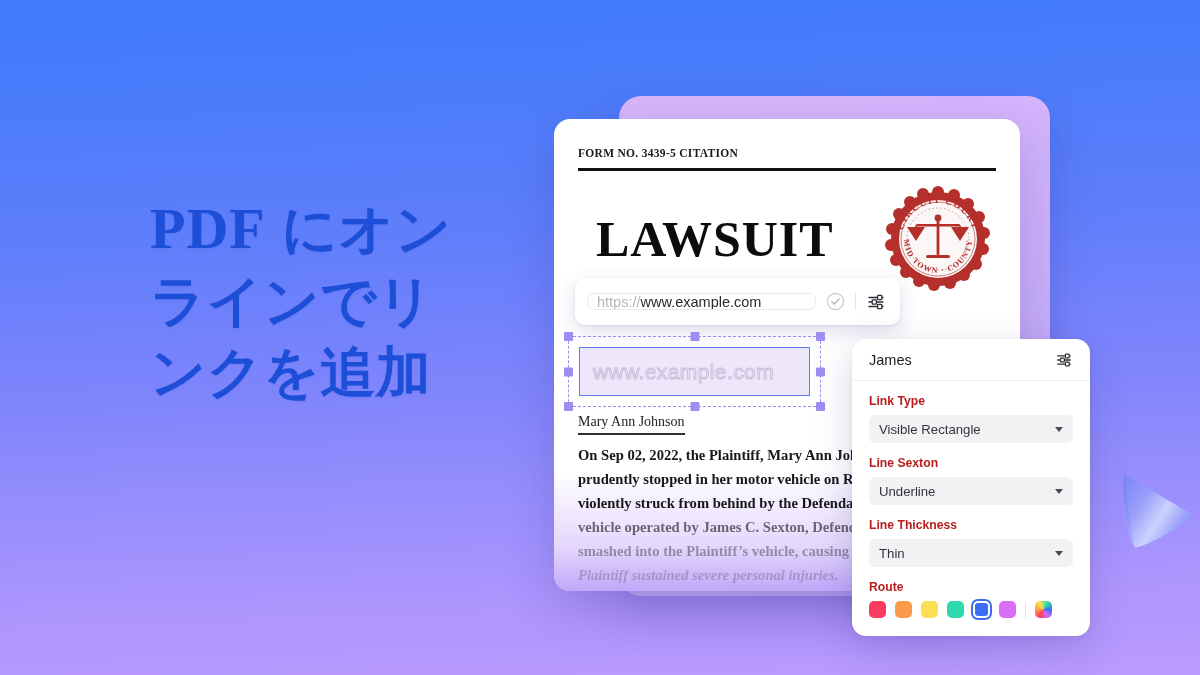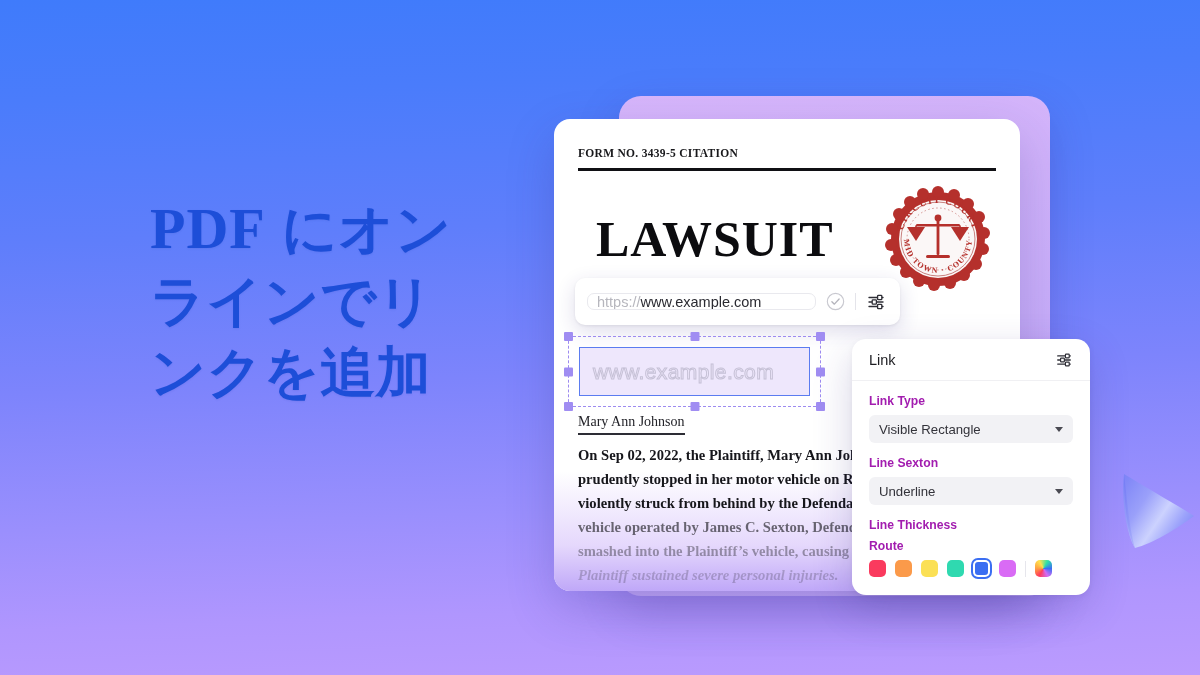--- a/index.html
+++ b/index.html
@@ -245,21 +245,21 @@
     justify-content: space-between;
     padding: 0 17px;
     border-bottom: 1px solid #f0f0f3;
   }
   .panel-title { font-size: 14.5px; color: #1d1d22; }
   .panel-head-icon { width: 18px; height: 18px; }
   .panel-body { padding: 13px 17px 18px 17px; }
   .field-label {
     font-size: 12.2px;
     font-weight: 700;
-    color: #a21caf;
+    color: #b91c1c;
     margin-bottom: 7px;
   }
   .select {
     height: 28px;
     background: #f2f2f5;
     border-radius: 6px;
     display: flex;
     align-items: center;
     justify-content: space-between;
     padding: 0 10px;
@@ -414,21 +414,21 @@
   <div class="handle h-tr"></div>
   <div class="handle h-ml"></div>
   <div class="handle h-mr"></div>
   <div class="handle h-bl"></div>
   <div class="handle h-bc"></div>
   <div class="handle h-br"></div>
 </div>
 
 <div class="panel">
   <div class="panel-head">
-    <span class="panel-title">Link</span>
+    <span class="panel-title">James</span>
     <svg class="panel-head-icon" viewBox="0 0 20 20">
       <g stroke="#2e2e36" stroke-width="1.4" stroke-linecap="round">
         <line x1="3" y1="5.5" x2="17" y2="5.5"></line>
         <line x1="3" y1="10" x2="17" y2="10"></line>
         <line x1="3" y1="14.5" x2="17" y2="14.5"></line>
       </g>
       <g fill="#ffffff" stroke="#2e2e36" stroke-width="1.3">
         <rect x="11.6" y="3.4" width="4.2" height="4.2" rx="0.7"></rect>
         <rect x="6.2" y="7.9" width="4.2" height="4.2" rx="0.7"></rect>
         <rect x="11.6" y="12.4" width="4.2" height="4.2" rx="0.7"></rect>
@@ -444,20 +444,24 @@
       <span class="caret"></span>
     </div>
 
     <div class="field-label">Line Sexton</div>
     <div class="select">
       <span>Underline</span>
       <span class="caret"></span>
     </div>
 
     <div class="field-label">Line Thickness</div>
+    <div class="select">
+      <span>Thin</span>
+      <span class="caret"></span>
+    </div>
 
     <div class="field-label">Route</div>
     <div class="swatches">
       <div class="sw" style="background: rgb(250, 58, 94);"></div>
       <div class="sw" style="background: rgb(251, 154, 74);"></div>
       <div class="sw" style="background: rgb(251, 224, 85);"></div>
       <div class="sw" style="background: rgb(47, 217, 176);"></div>
       <div class="sw sel" style="background: rgb(59, 110, 242);"></div>
       <div class="sw" style="background: rgb(217, 107, 245);"></div>
       <div class="sw-div"></div>

